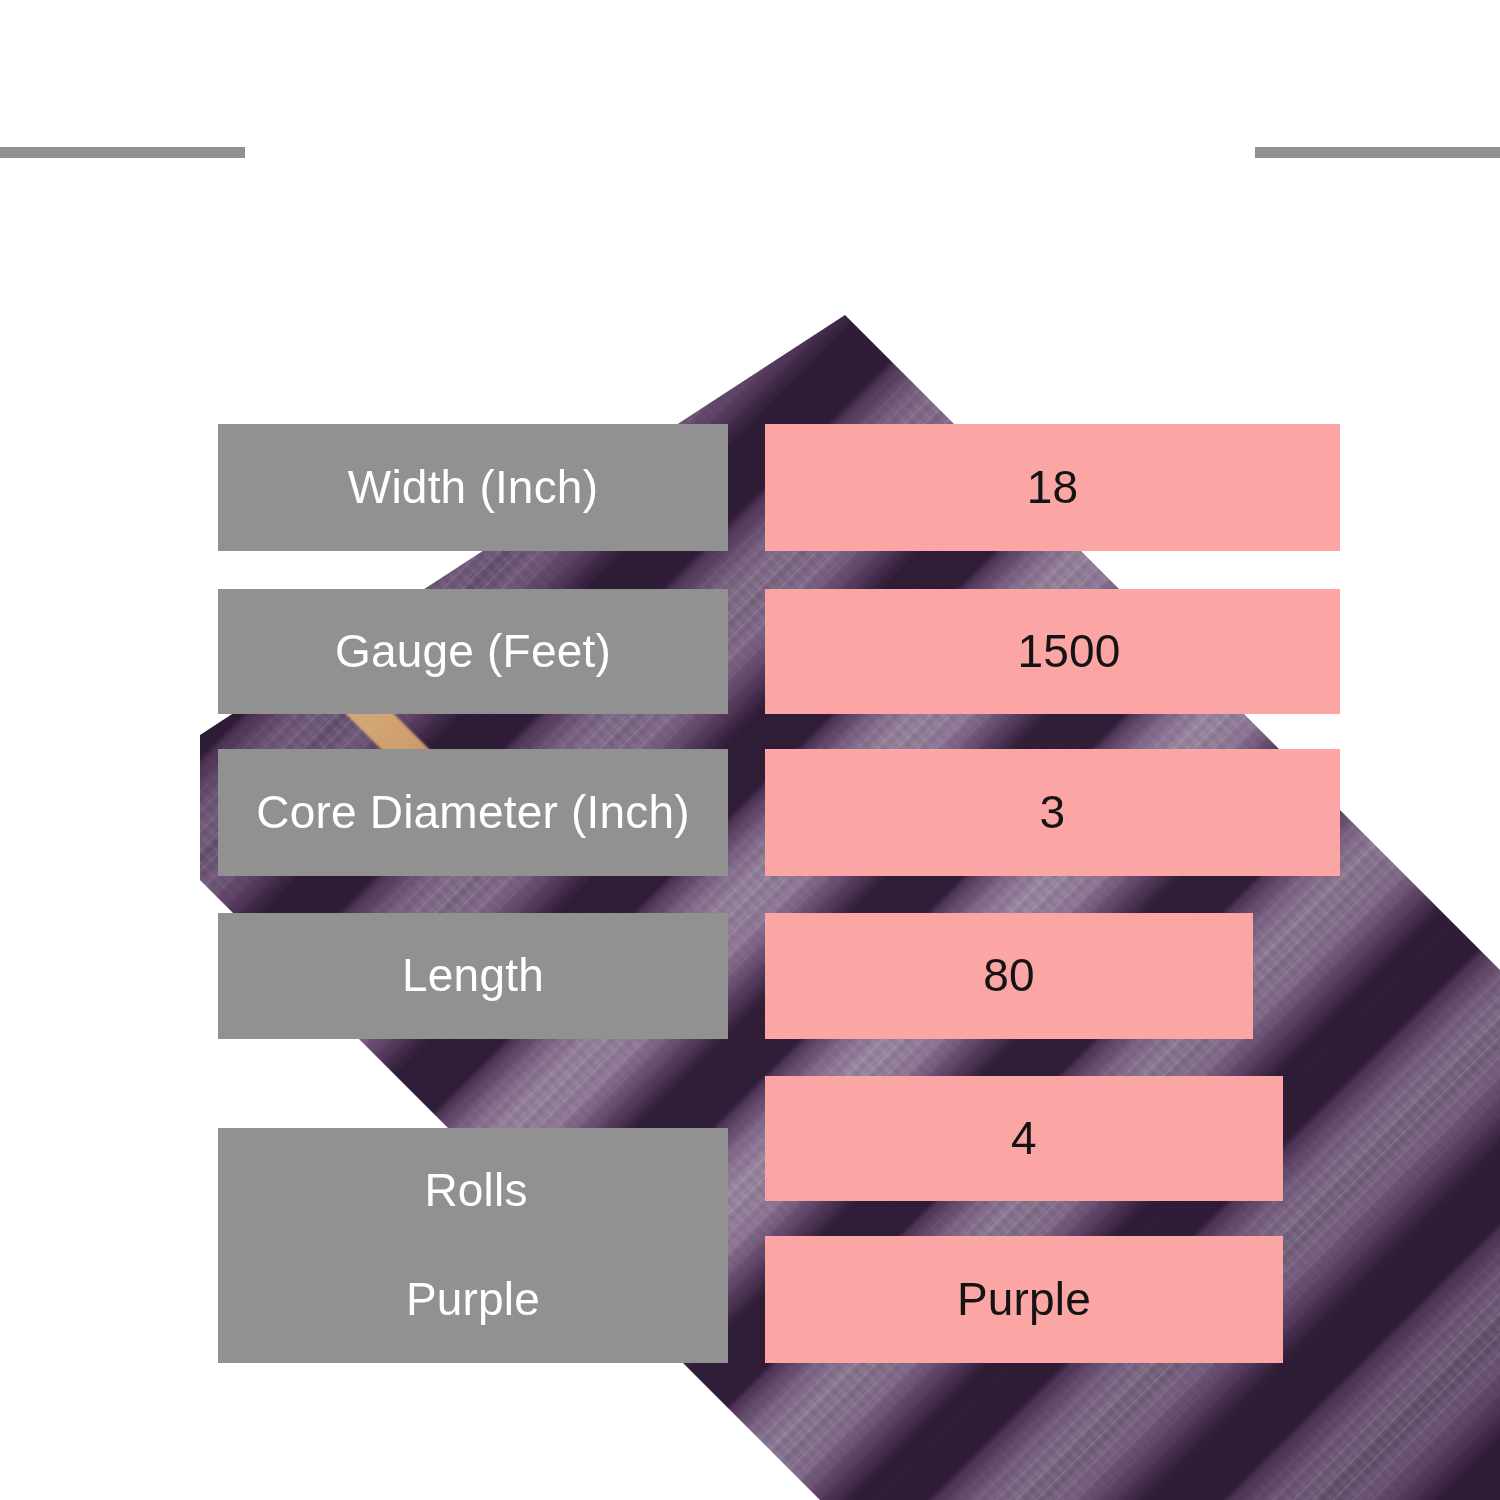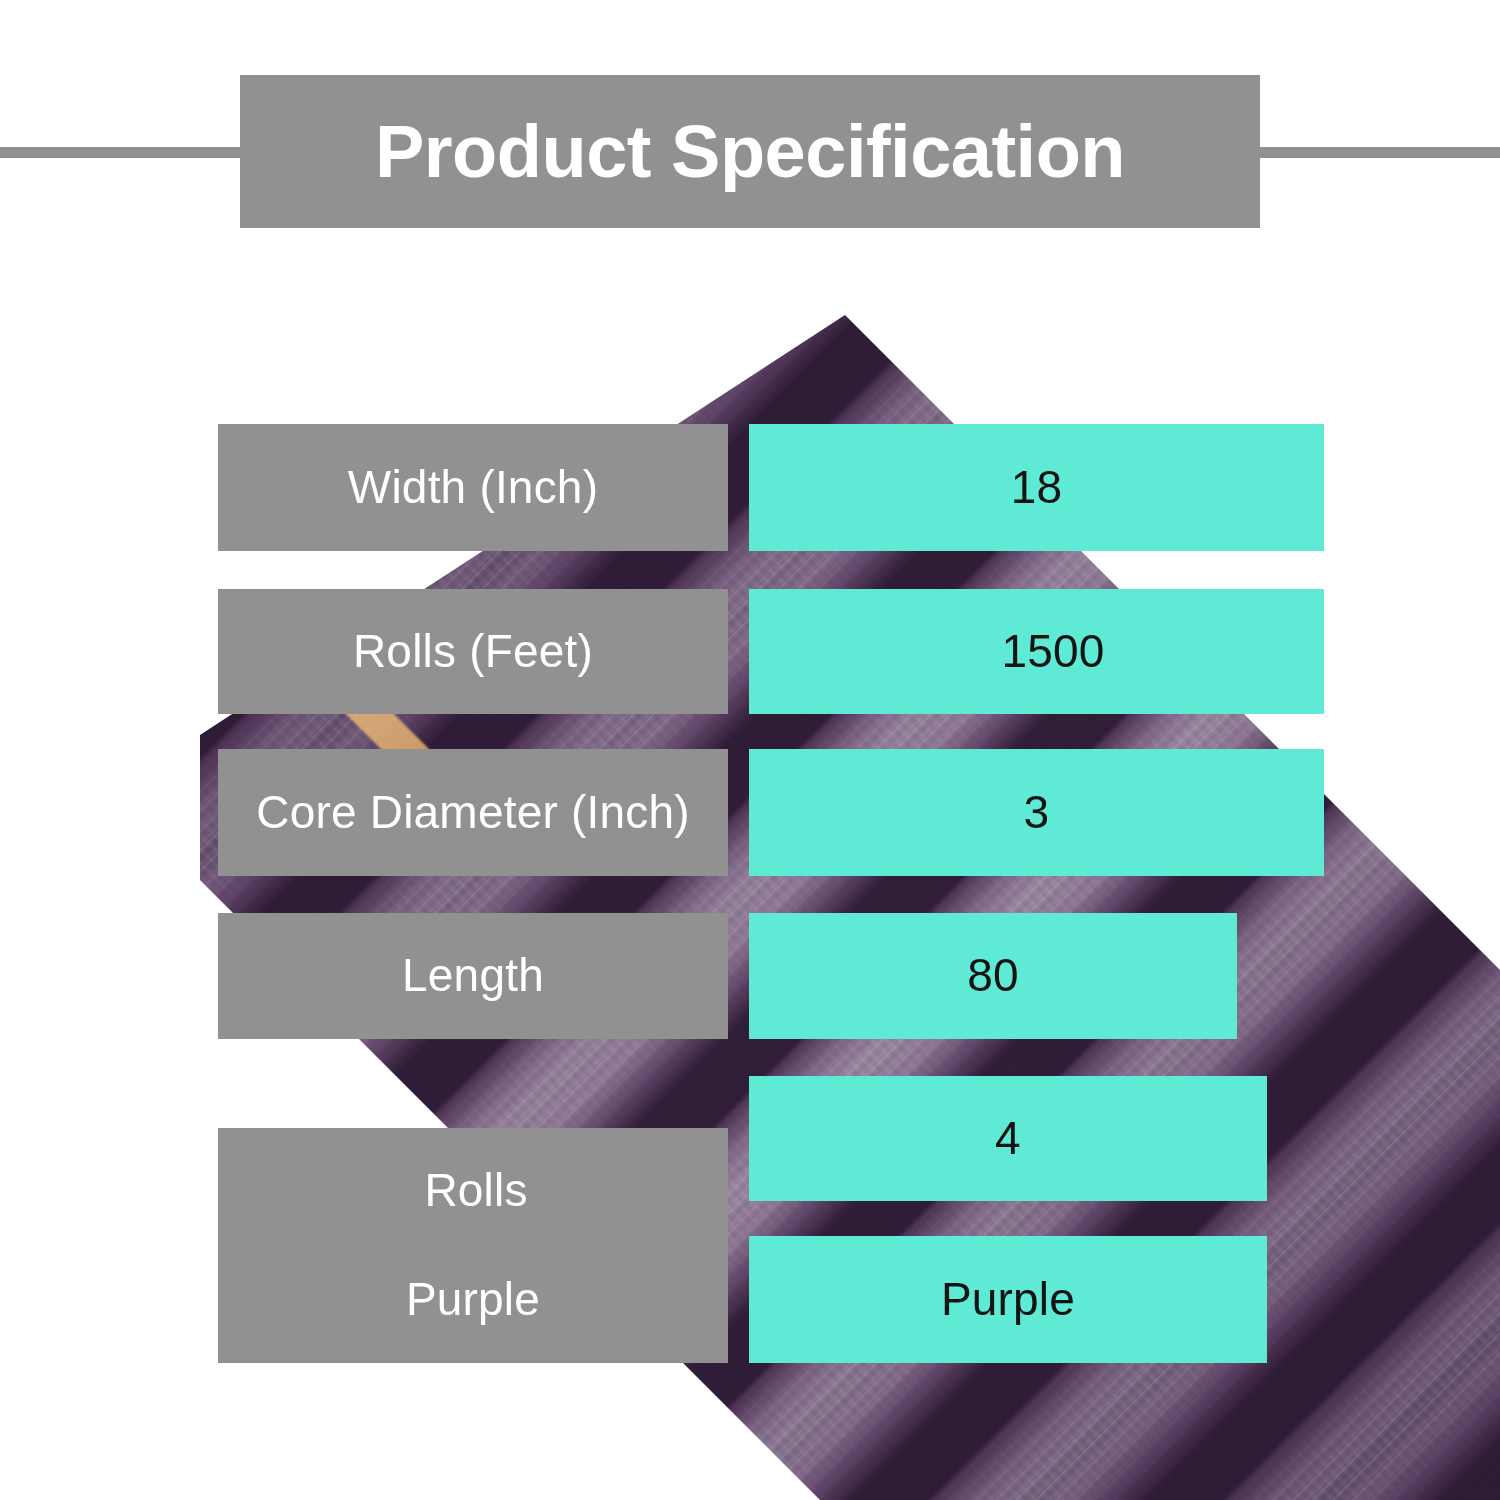--- a/index.html
+++ b/index.html
@@ -100,22 +100,22 @@
     color:#ffffff;
     display:flex;align-items:center;justify-content:center;
     text-align:center;
     font-size:46px;
     line-height:1.12;
     letter-spacing:0.2px;
     padding:0 10px;
     box-sizing:border-box;
   }
   .value-cell{
-    position:absolute;left:749px;
-    background:#5eead4;
+    position:absolute;left:765px;
+    background:#fca5a5;
     color:#141414;
     display:flex;align-items:center;justify-content:center;
     text-align:center;
     font-size:46px;
     line-height:1.12;
     letter-spacing:0.2px;
     box-sizing:border-box;
   }
 </style>
 </head>
@@ -123,32 +123,29 @@
 
 <div id="photo-wrap">
   <div id="photo"></div>
   <div id="photo-strap"></div>
   <div id="photo-strap2"></div>
 </div>
 
 <div id="title-area">
   <div class="rule left"></div>
   <div class="rule right"></div>
-  <div id="title-plate">
-    <span id="title-text">Product Specification</span>
-  </div>
 </div>
 
 <div id="spec-table">
     <div class="spec-row">
       <div class="label-cell" style="top: 388px; height: 127px; width: 510px;">Width (Inch)</div>
       <div class="value-cell" style="top: 388px; height: 127px; width: 575px;">18</div>
     </div>
     <div class="spec-row">
-      <div class="label-cell" style="top: 553px; height: 125px; width: 510px;">Rolls (Feet)</div>
+      <div class="label-cell" style="top: 553px; height: 125px; width: 510px;">Gauge (Feet)</div>
       <div class="value-cell" style="top: 553px; height: 125px; width: 575px; padding-left: 33px;">1500</div>
     </div>
     <div class="spec-row">
       <div class="label-cell" style="top: 713px; height: 127px; width: 510px;">Core Diameter (Inch)</div>
       <div class="value-cell" style="top: 713px; height: 127px; width: 575px;">3</div>
     </div>
     <div class="spec-row">
       <div class="label-cell" style="top: 877px; height: 126px; width: 510px;">Length</div>
       <div class="value-cell" style="top: 877px; height: 126px; width: 488px;">80</div>
     </div>

